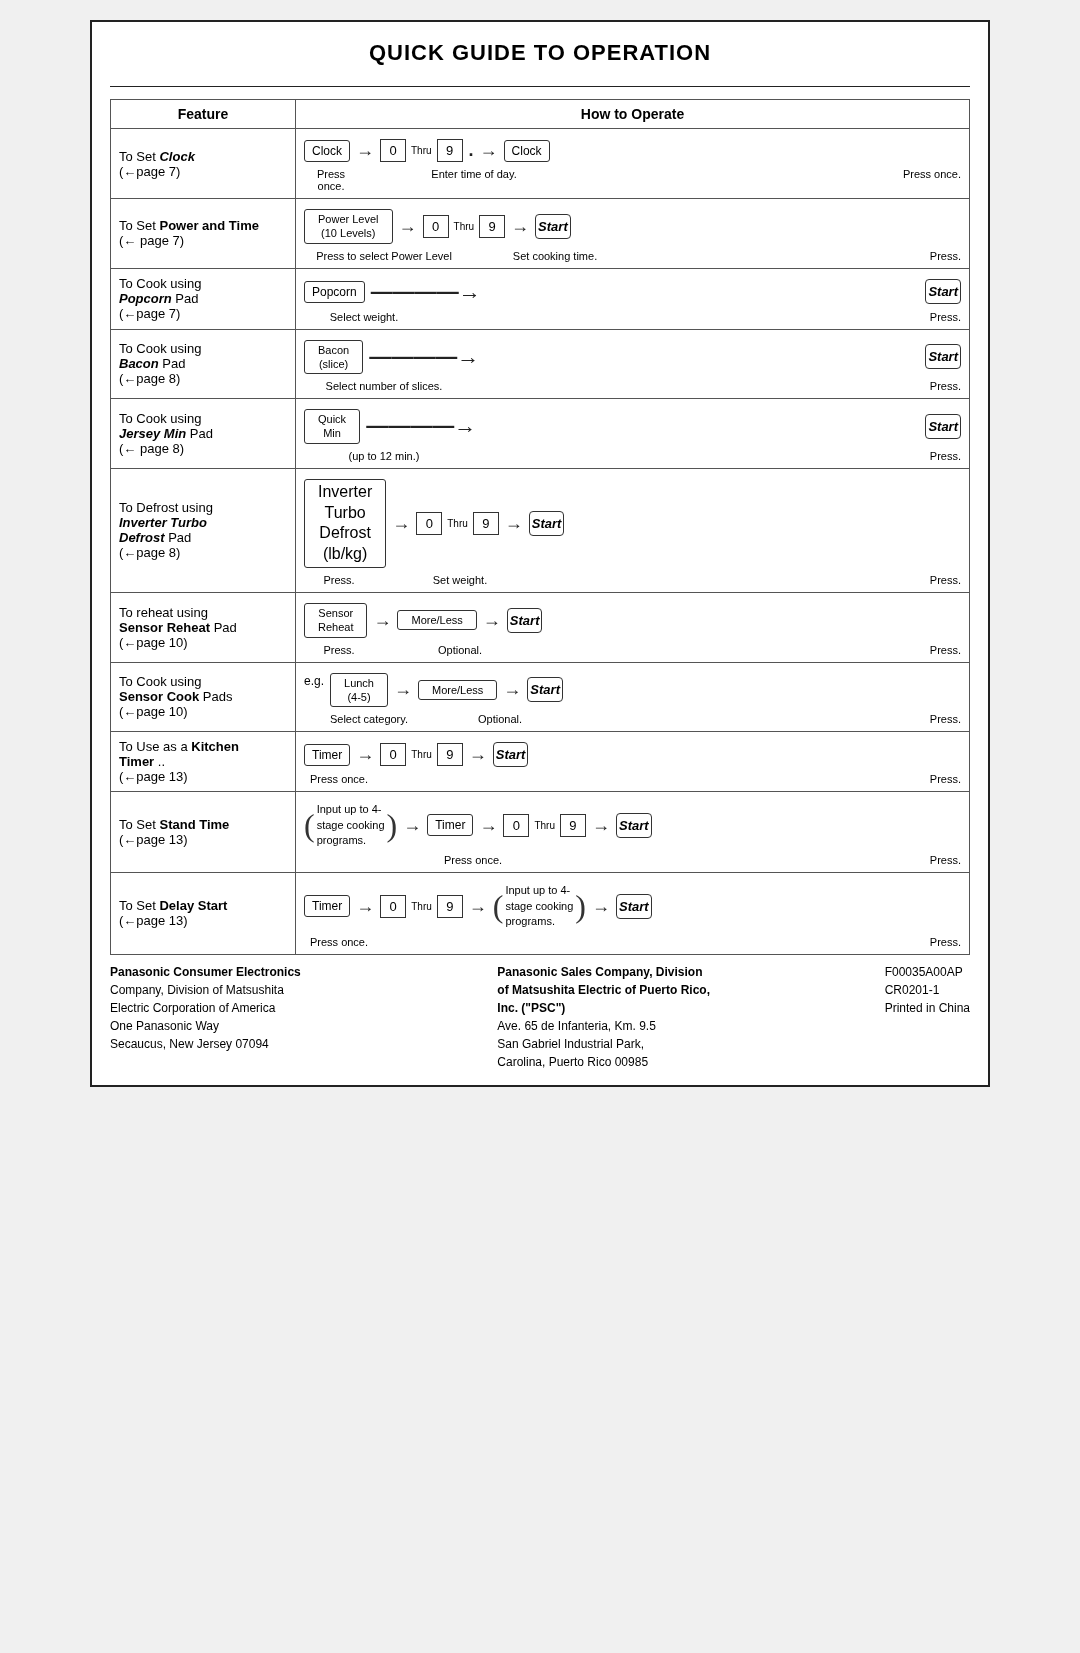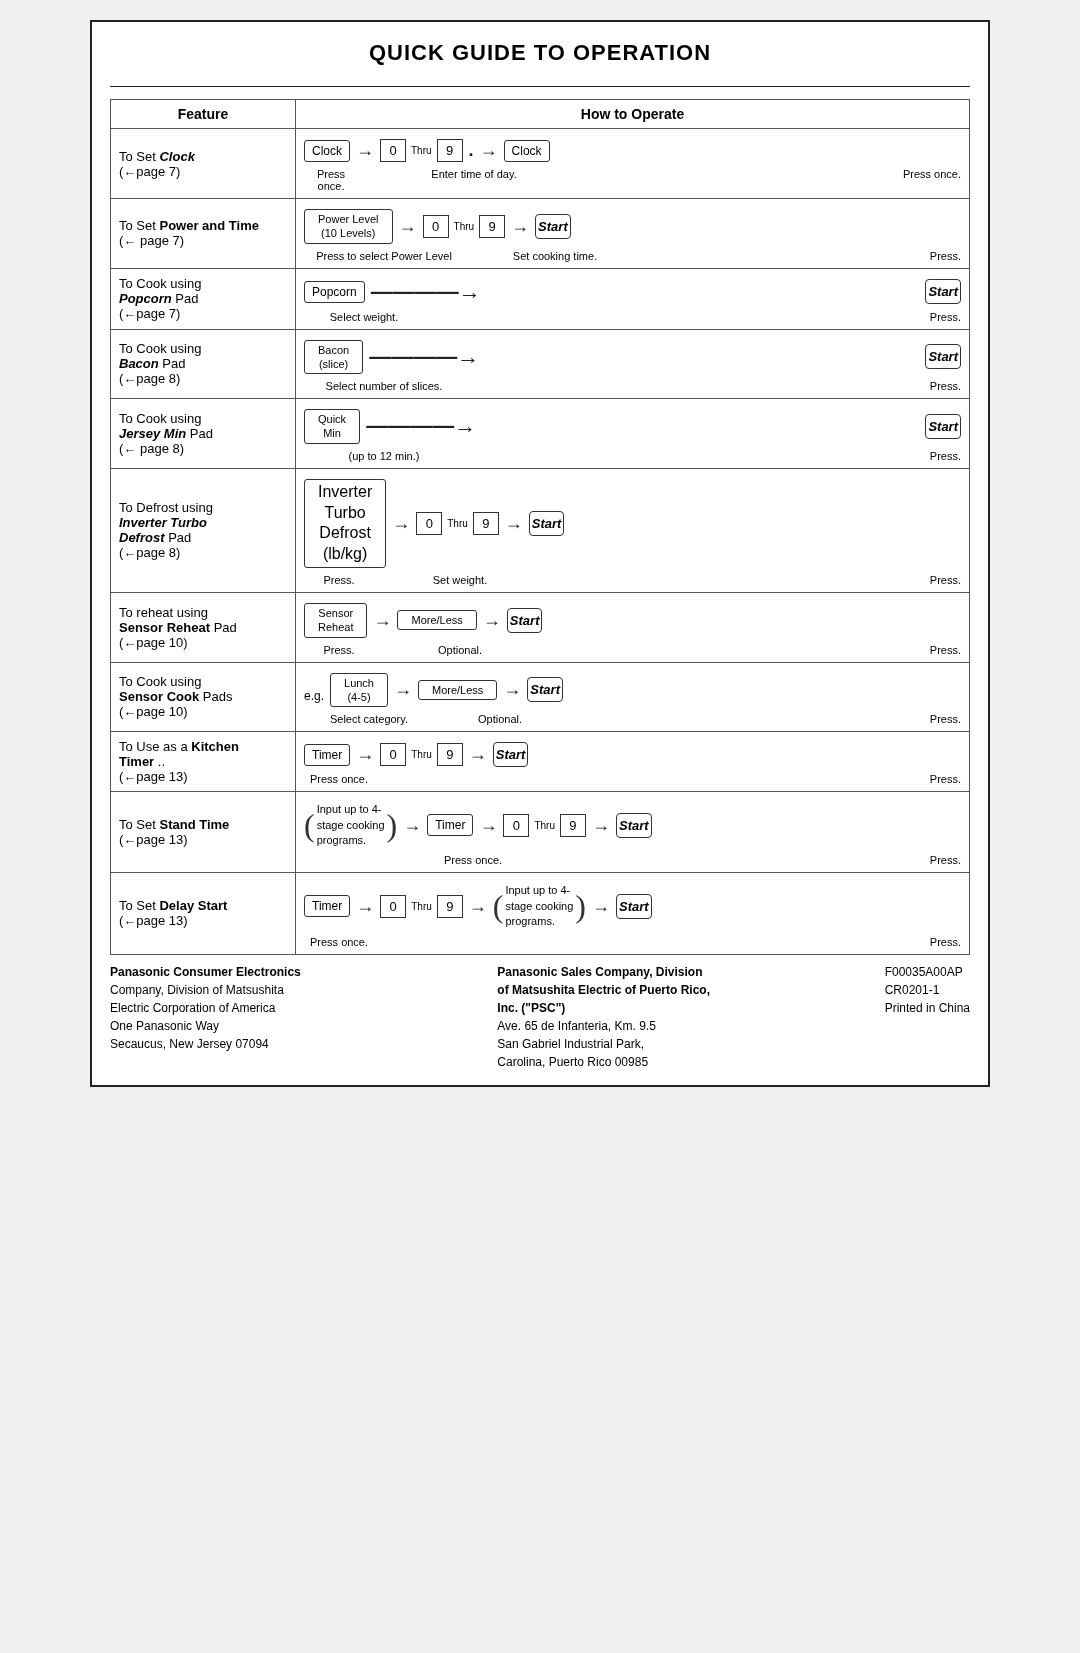--- a/index.html
+++ b/index.html
@@ -167,21 +167,21 @@
       text-align: left;
       white-space: nowrap;
     }
     
     .dashed-top {
       border-top: 1px dashed #555 !important;
     }
     .eg-label {
       font-size: 12px;
       align-self: flex-end;
-      margin-bottom: 4px;
+      margin-bottom: 19px;
     }
   </style>
 </head>
 <body>
 
 <div class="page">
   <div class="main-title">QUICK GUIDE TO OPERATION</div>
 
   <table class="guide-table">
     <thead>

